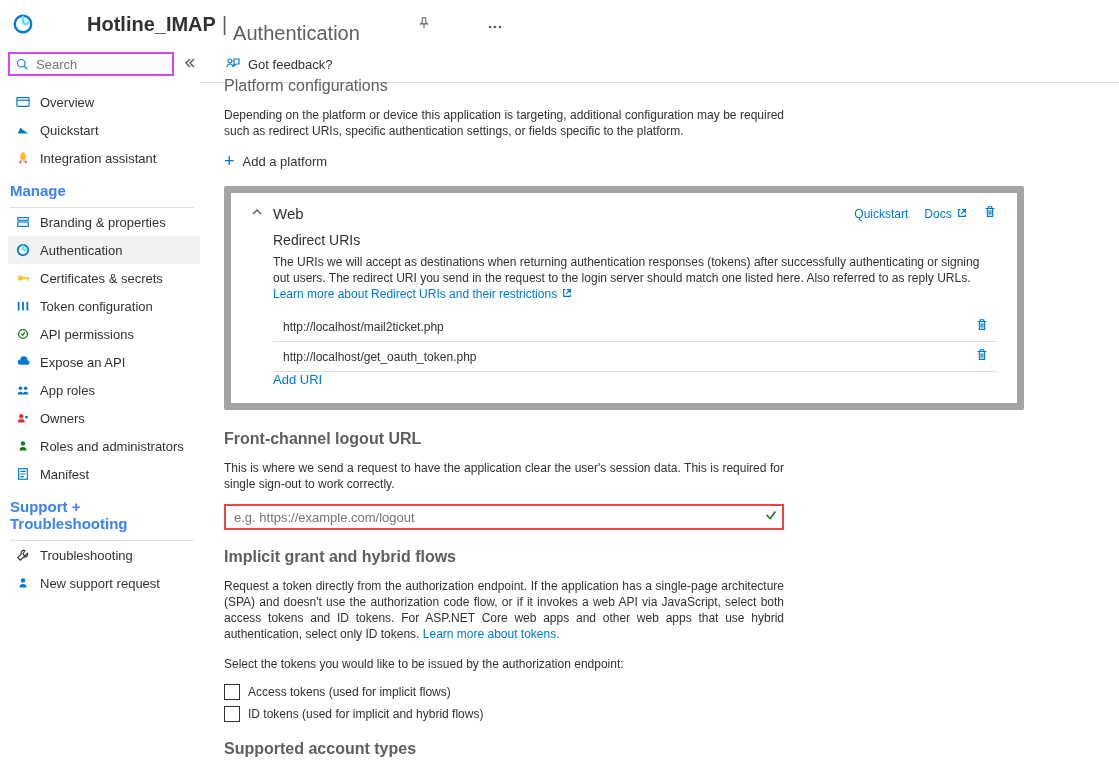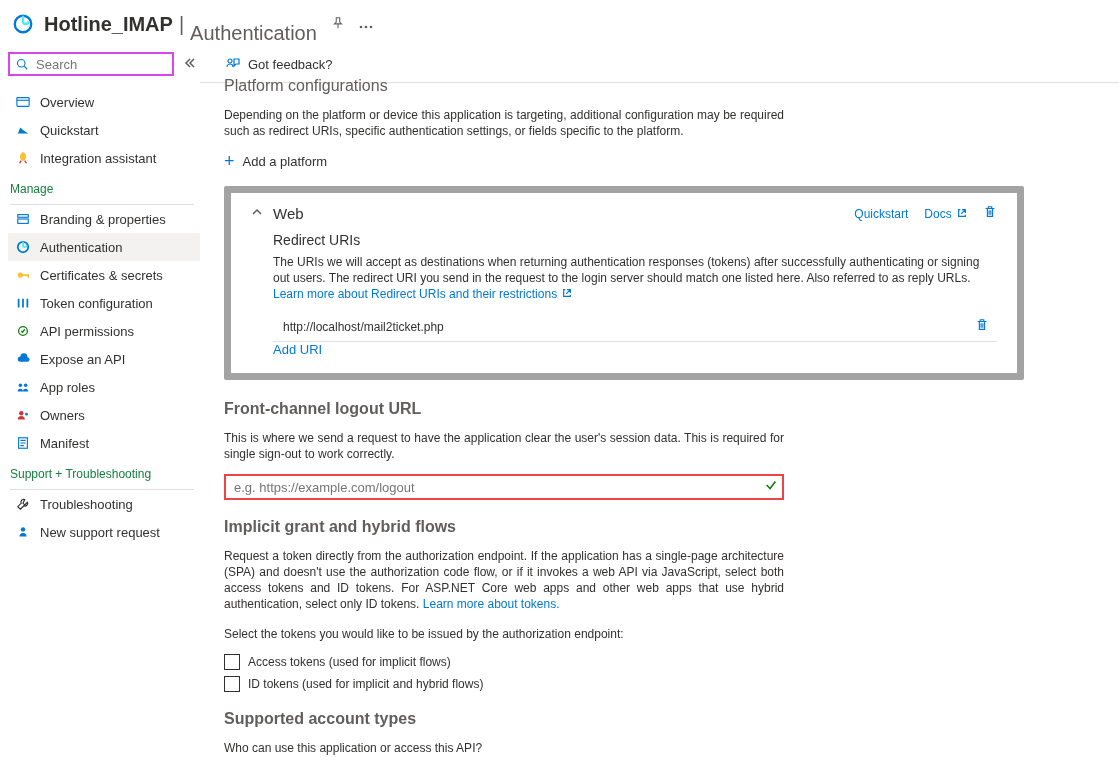--- a/index.html
+++ b/index.html
@@ -9,20 +9,21 @@
     font-size: 13px;
     color: #323130;
     background: #fff;
     width: 1119px;
   }
   .header {
     display: flex;
     align-items: center;
     padding: 8px 12px 4px 12px;
     height: 44px;
+    gap: 43px;
   }
   .header .app-icon {
     width: 22px;
     height: 22px;
     margin-right: 10px;
     display:flex;
     align-items:center;
     justify-content:center;
   }
   .header h1 {
@@ -84,24 +85,24 @@
     background: #f3f2f1;
   }
   .sidebar .nav-item .ic {
     width: 18px;
     display: flex;
     align-items: center;
     justify-content: center;
     margin-right: 8px;
   }
   .sidebar .group-label {
-    font-weight: 400;
-    color: #15803d;
+    font-weight: 700;
+    color: #3b82f6;
     padding: 10px 6px 4px 2px;
-    font-size: 12px;
+    font-size: 15px;
   }
   .sidebar hr { border:none; border-top:1px solid #e1dfdd; margin: 4px 6px 0 2px;}
   .main {
     flex: 1;
     padding: 8px 20px 20px 24px;
     min-width: 0;
   }
   .feedback-row {
     display:flex;
     align-items:center;
@@ -349,20 +350,29 @@
             <svg width="14" height="14" viewBox="0 0 16 16" fill="#d13438">
               <circle cx="6" cy="6" r="2.5"></circle>
               <path d="M2 13 a4 4 0 0 1 8 0"></path>
               <circle cx="12" cy="7" r="1.5" fill="#0078d4"></circle>
             </svg>
           </span>
         <span>Owners</span>
       </div>
       <div class="nav-item">
         <span class="ic">
+            <svg width="14" height="14" viewBox="0 0 16 16" fill="#107c10">
+              <circle cx="8" cy="5" r="2.5"></circle>
+              <path d="M4 13 a4 4 0 0 1 8 0"></path>
+            </svg>
+          </span>
+        <span>Roles and administrators</span>
+      </div>
+      <div class="nav-item">
+        <span class="ic">
             <svg width="14" height="14" viewBox="0 0 16 16" fill="none" stroke="#0078d4" stroke-width="1.3">
               <rect x="3" y="2" width="10" height="12"></rect>
               <path d="M5 5 H11 M5 8 H11 M5 11 H9"></path>
             </svg>
           </span>
         <span>Manifest</span>
       </div>
 
       <div class="group-label">Support + Troubleshooting</div>
       <hr>
@@ -431,20 +441,28 @@
         <a class="link">
           <span>Learn more about Redirect URIs and their restrictions</span>
           <svg class="ext-icon" viewBox="0 0 12 12" fill="none" stroke="currentColor" stroke-width="1.4">
               <path d="M4 2 H2 V10 H10 V8 M6 2 H10 V6 M10 2 L5 7"></path>
             </svg>
         </a>
       </div>
       <div class="uri-table">
         <div class="uri-row">
           <span class="uri">http://localhost/mail2ticket.php</span>
+          <span class="del">
+            <svg width="14" height="14" viewBox="0 0 16 16" fill="none" stroke="currentColor" stroke-width="1.3">
+                <path d="M3 4 H13 M5 4 V13 H11 V4 M6 4 V2 H10 V4 M7 6 V11 M9 6 V11"></path>
+              </svg>
+          </span>
+        </div>
+        <div class="uri-row">
+          <span class="uri">http://localhost/get_oauth_token.php</span>
           <span class="del">
             <svg width="14" height="14" viewBox="0 0 16 16" fill="none" stroke="currentColor" stroke-width="1.3">
                 <path d="M3 4 H13 M5 4 V13 H11 V4 M6 4 V2 H10 V4 M7 6 V11 M9 6 V11"></path>
               </svg>
           </span>
         </div>
       </div>
       <a class="link add-uri">Add URI</a>
     </div>
 

